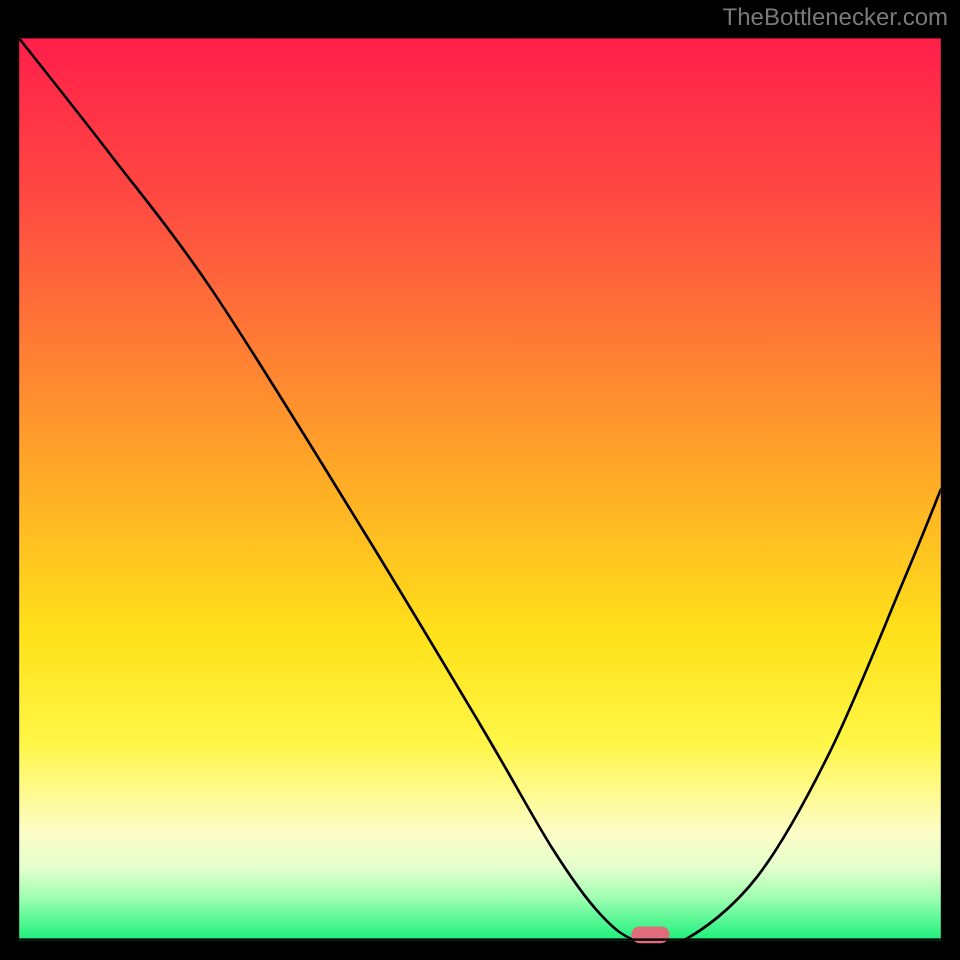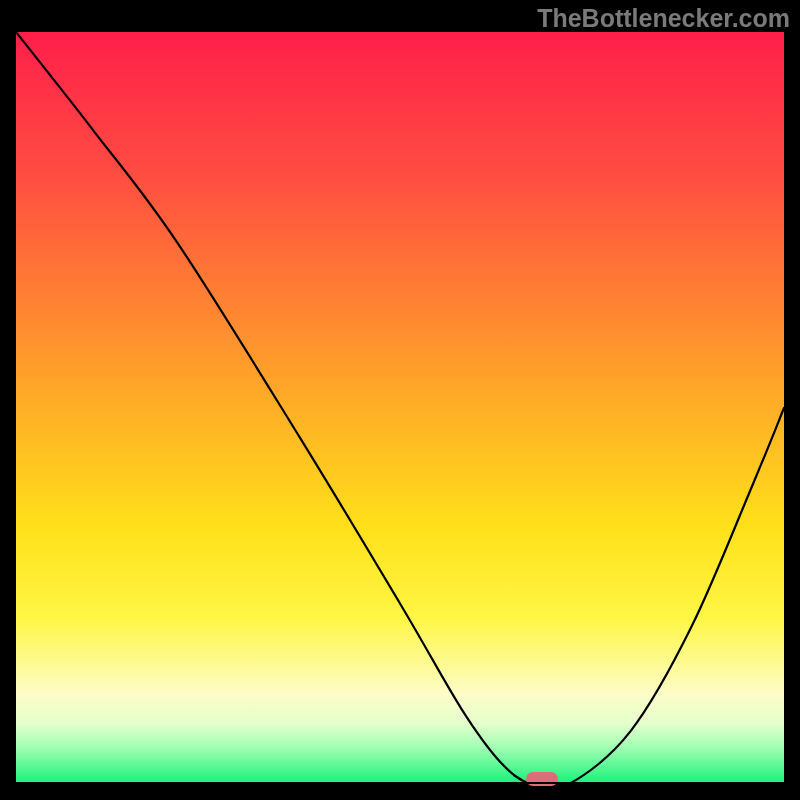--- a/index.html
+++ b/index.html
@@ -15,22 +15,22 @@
     position: relative;
     width: 800px;
     height: 800px;
     background: #000;
   }
   .attribution {
     position: absolute;
     top: 4px;
     right: 10px;
     color: #7a7a7a;
-    font-size: 25px;
-    font-weight: 700;
+    font-size: 20px;
+    font-weight: 400;
   }
   .plot-area {
     position: absolute;
     left: 16px;
     top: 32px;
     width: 768px;
     height: 752px;
     background: linear-gradient(
       to bottom,
       #ff1f4a 0%,

